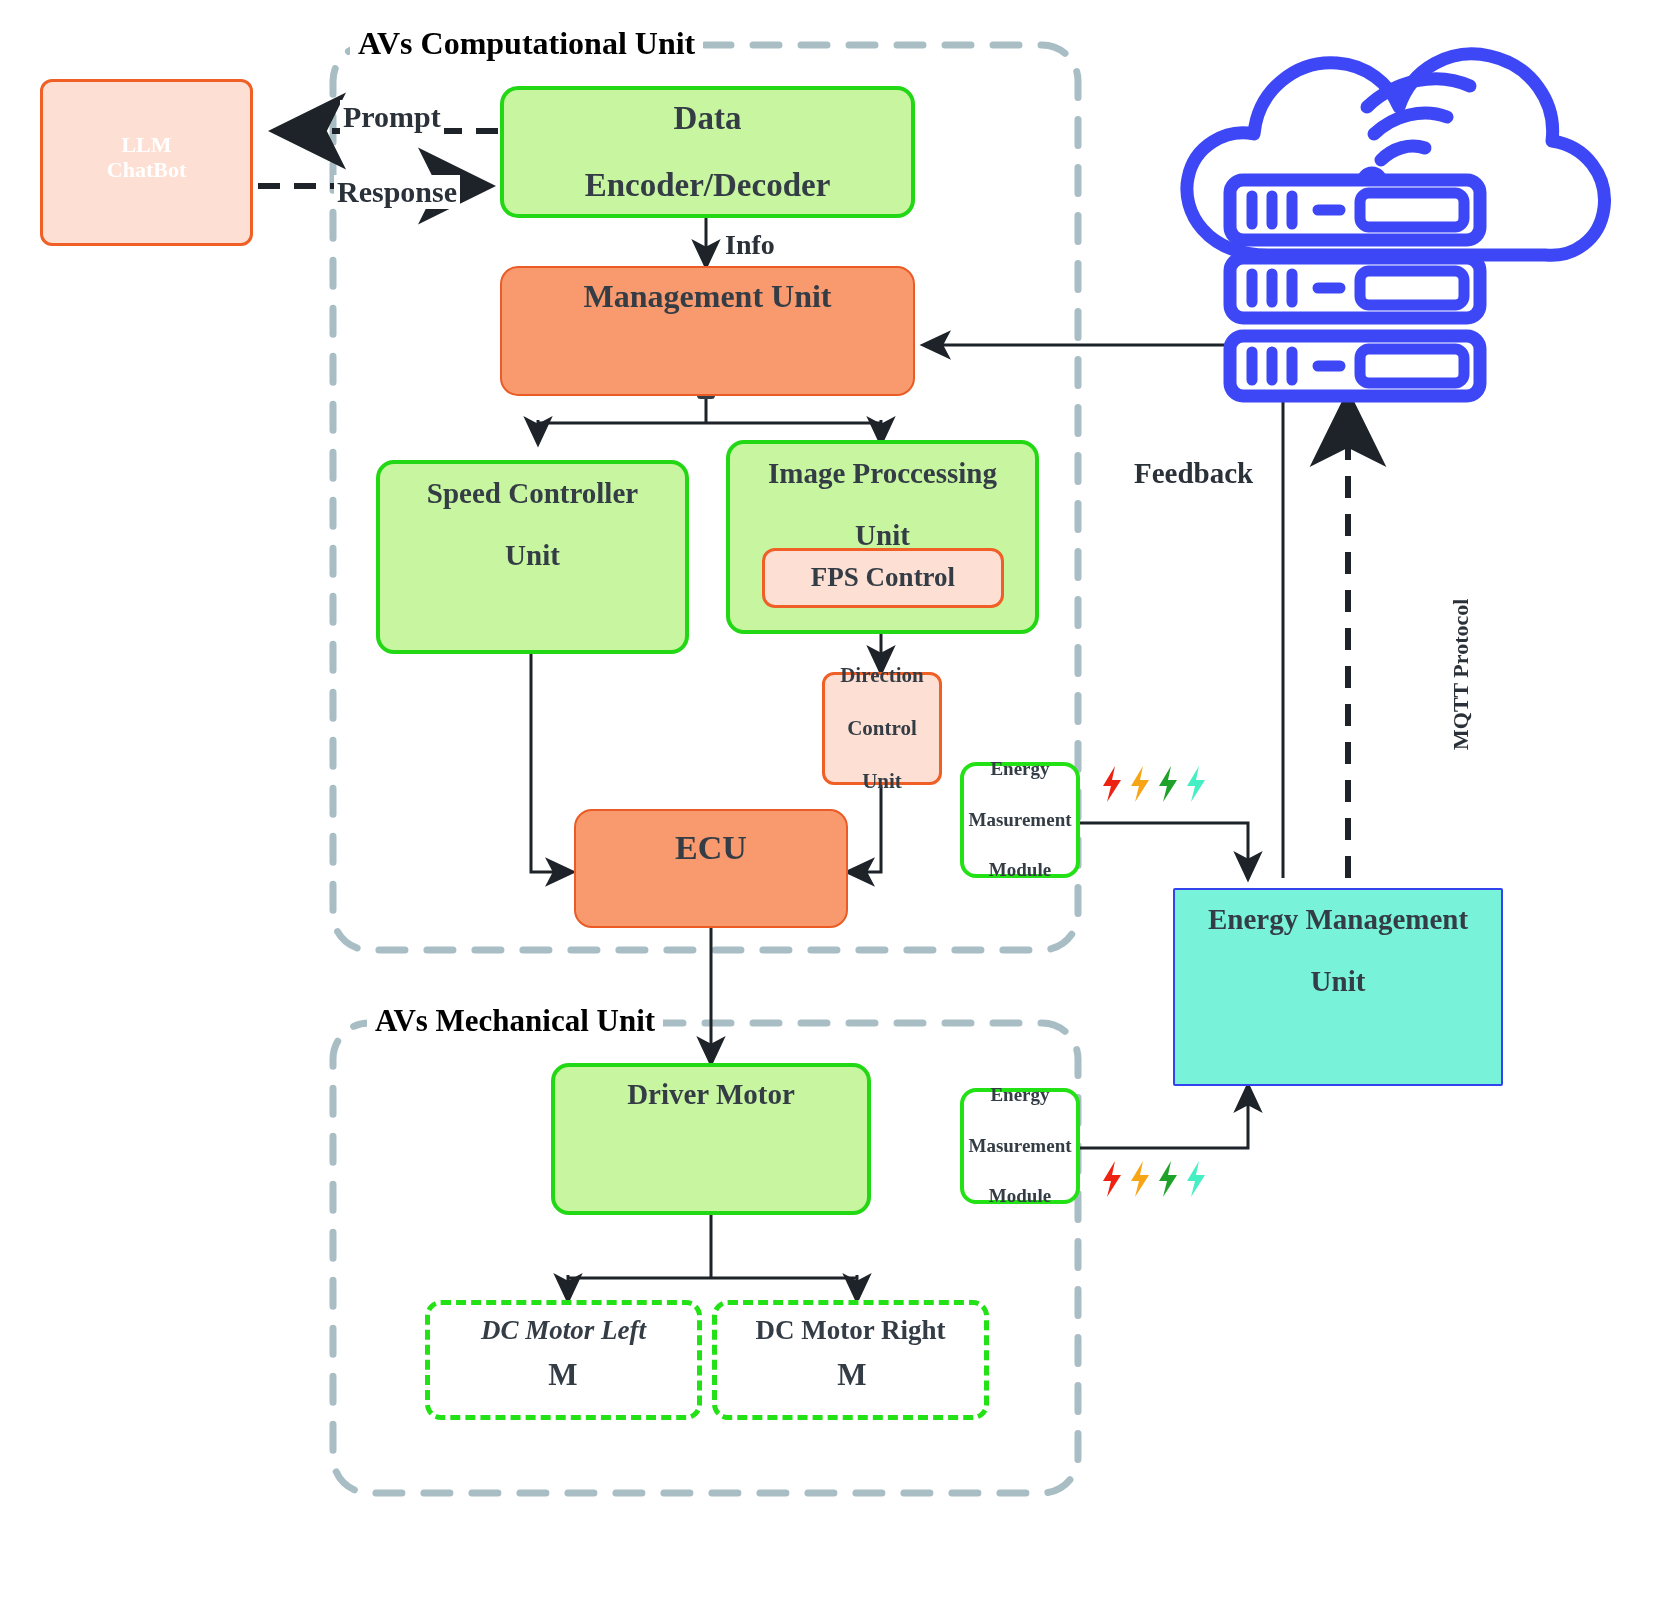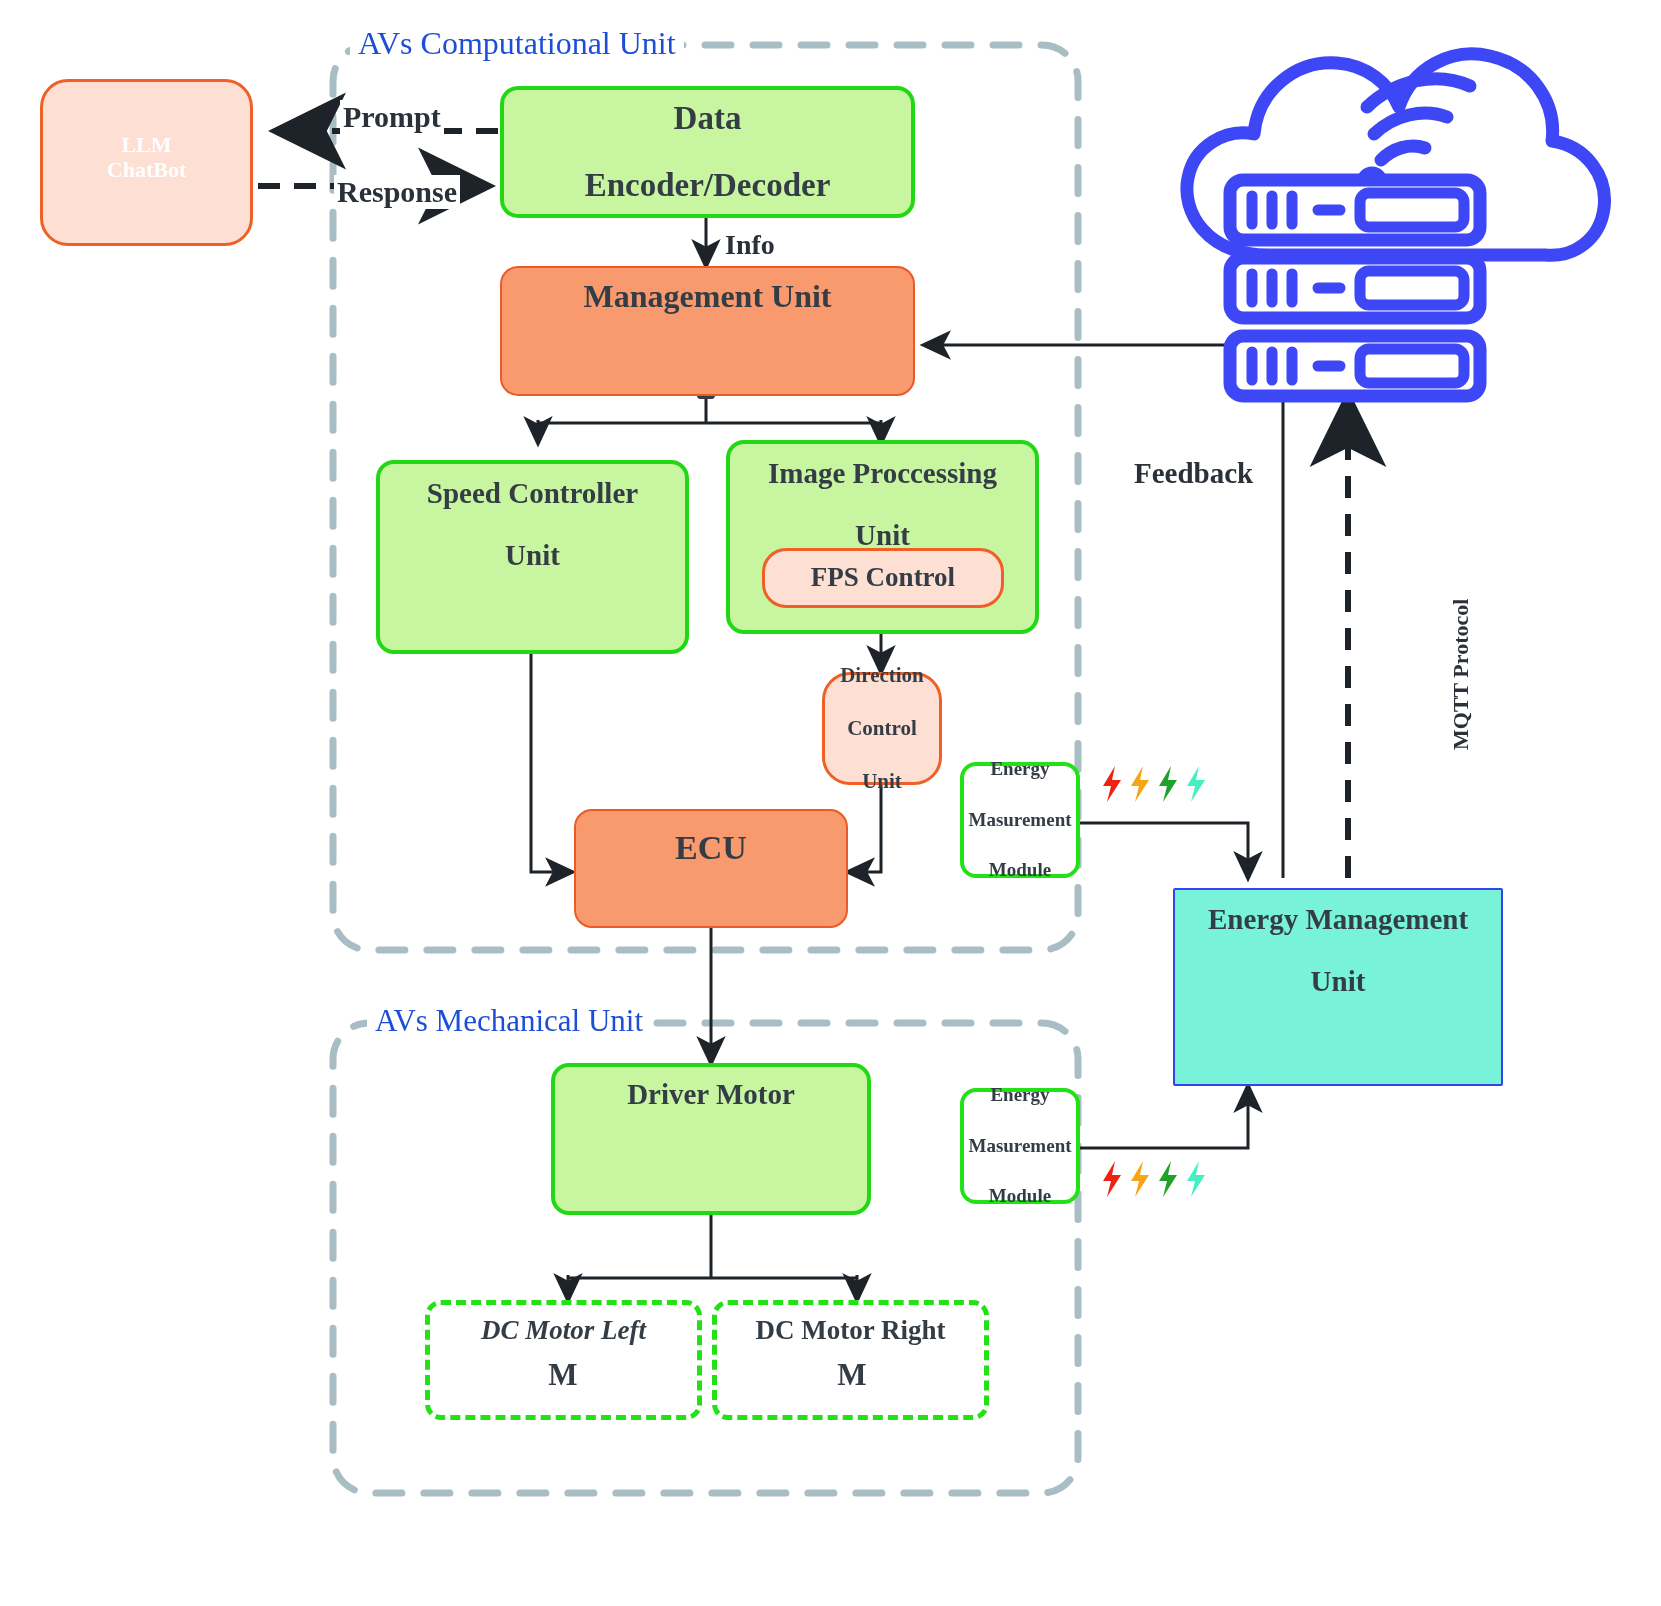--- a/index.html
+++ b/index.html
@@ -9,26 +9,26 @@
   svg.layer{position:absolute;left:0;top:0;width:1661px;height:1606px;pointer-events:none;}
 
   .box{position:absolute;box-sizing:border-box;display:flex;flex-direction:column;
        align-items:center;justify-content:flex-start;text-align:center;
        color:#343d46;font-weight:bold;gap:28px;}
   .box .ttl{line-height:1.18;}
 
   
   .green{background:#c8f5a0;border:4px solid #22d714;border-radius:18px;}
   .orange{background:#f89a6e;border:2px solid #ea5b25;border-radius:18px;}
-  .peach{background:#fde0d3;border:3px solid #ef5f26;border-radius:28px;}
+  .peach{background:#fde0d3;border:3px solid #ef5f26;border-radius:12px;}
   .white-green{background:#ffffff;border:4px solid #22e114;border-radius:16px;}
   .aqua{background:#78f2d8;border:2px solid #3344ee;border-radius:2px;}
   .dash-green{background:#ffffff;border:5px dashed #22e114;border-radius:16px;}
 
-  .grouplabel{position:absolute;color:#1d4ed8;font-weight:normal;background:#fff;
+  .grouplabel{position:absolute;color:#000000;font-weight:bold;background:#fff;
               padding:0 8px;white-space:nowrap;}
 
   .edgelabel{position:absolute;color:#2b3139;font-weight:bold;background:#fff;
              white-space:nowrap;padding:0 3px;}
 
   .vert{position:absolute;transform:rotate(-90deg);transform-origin:left top;
         color:#2b3139;font-weight:bold;white-space:nowrap;}
 
   .bolts{position:absolute;display:flex;gap:4px;align-items:flex-end;}
 </style>
@@ -203,21 +203,21 @@
   <div class="box green" style="left:376px;top:460px;width:313px;height:194px;padding-top:12px;font-size:29px;">
     <div class="ttl">Speed Controller</div>
     <div class="ttl">Unit</div>
   </div>
 
   <div class="box green" style="left:726px;top:440px;width:313px;height:194px;padding-top:12px;font-size:29px;">
     <div class="ttl">Image Proccessing</div>
     <div class="ttl">Unit</div>
   </div>
 
-  <div class="box peach" style="left:762px;top:548px;width:242px;height:60px;justify-content:center;font-size:27px;border-radius:24px;">
+  <div class="box peach" style="left:762px;top:548px;width:242px;height:60px;justify-content:center;font-size:27px;border-radius:13px;">
     <div class="ttl">FPS Control</div>
   </div>
 
   <div class="box peach" style="left:822px;top:672px;width:120px;height:113px;justify-content:center;font-size:21px;">
     <div class="ttl">Direction</div>
     <div class="ttl">Control</div>
     <div class="ttl">Unit</div>
   </div>
 
   <div class="box orange" style="left:574px;top:809px;width:274px;height:119px;padding-top:17px;font-size:34px;">

